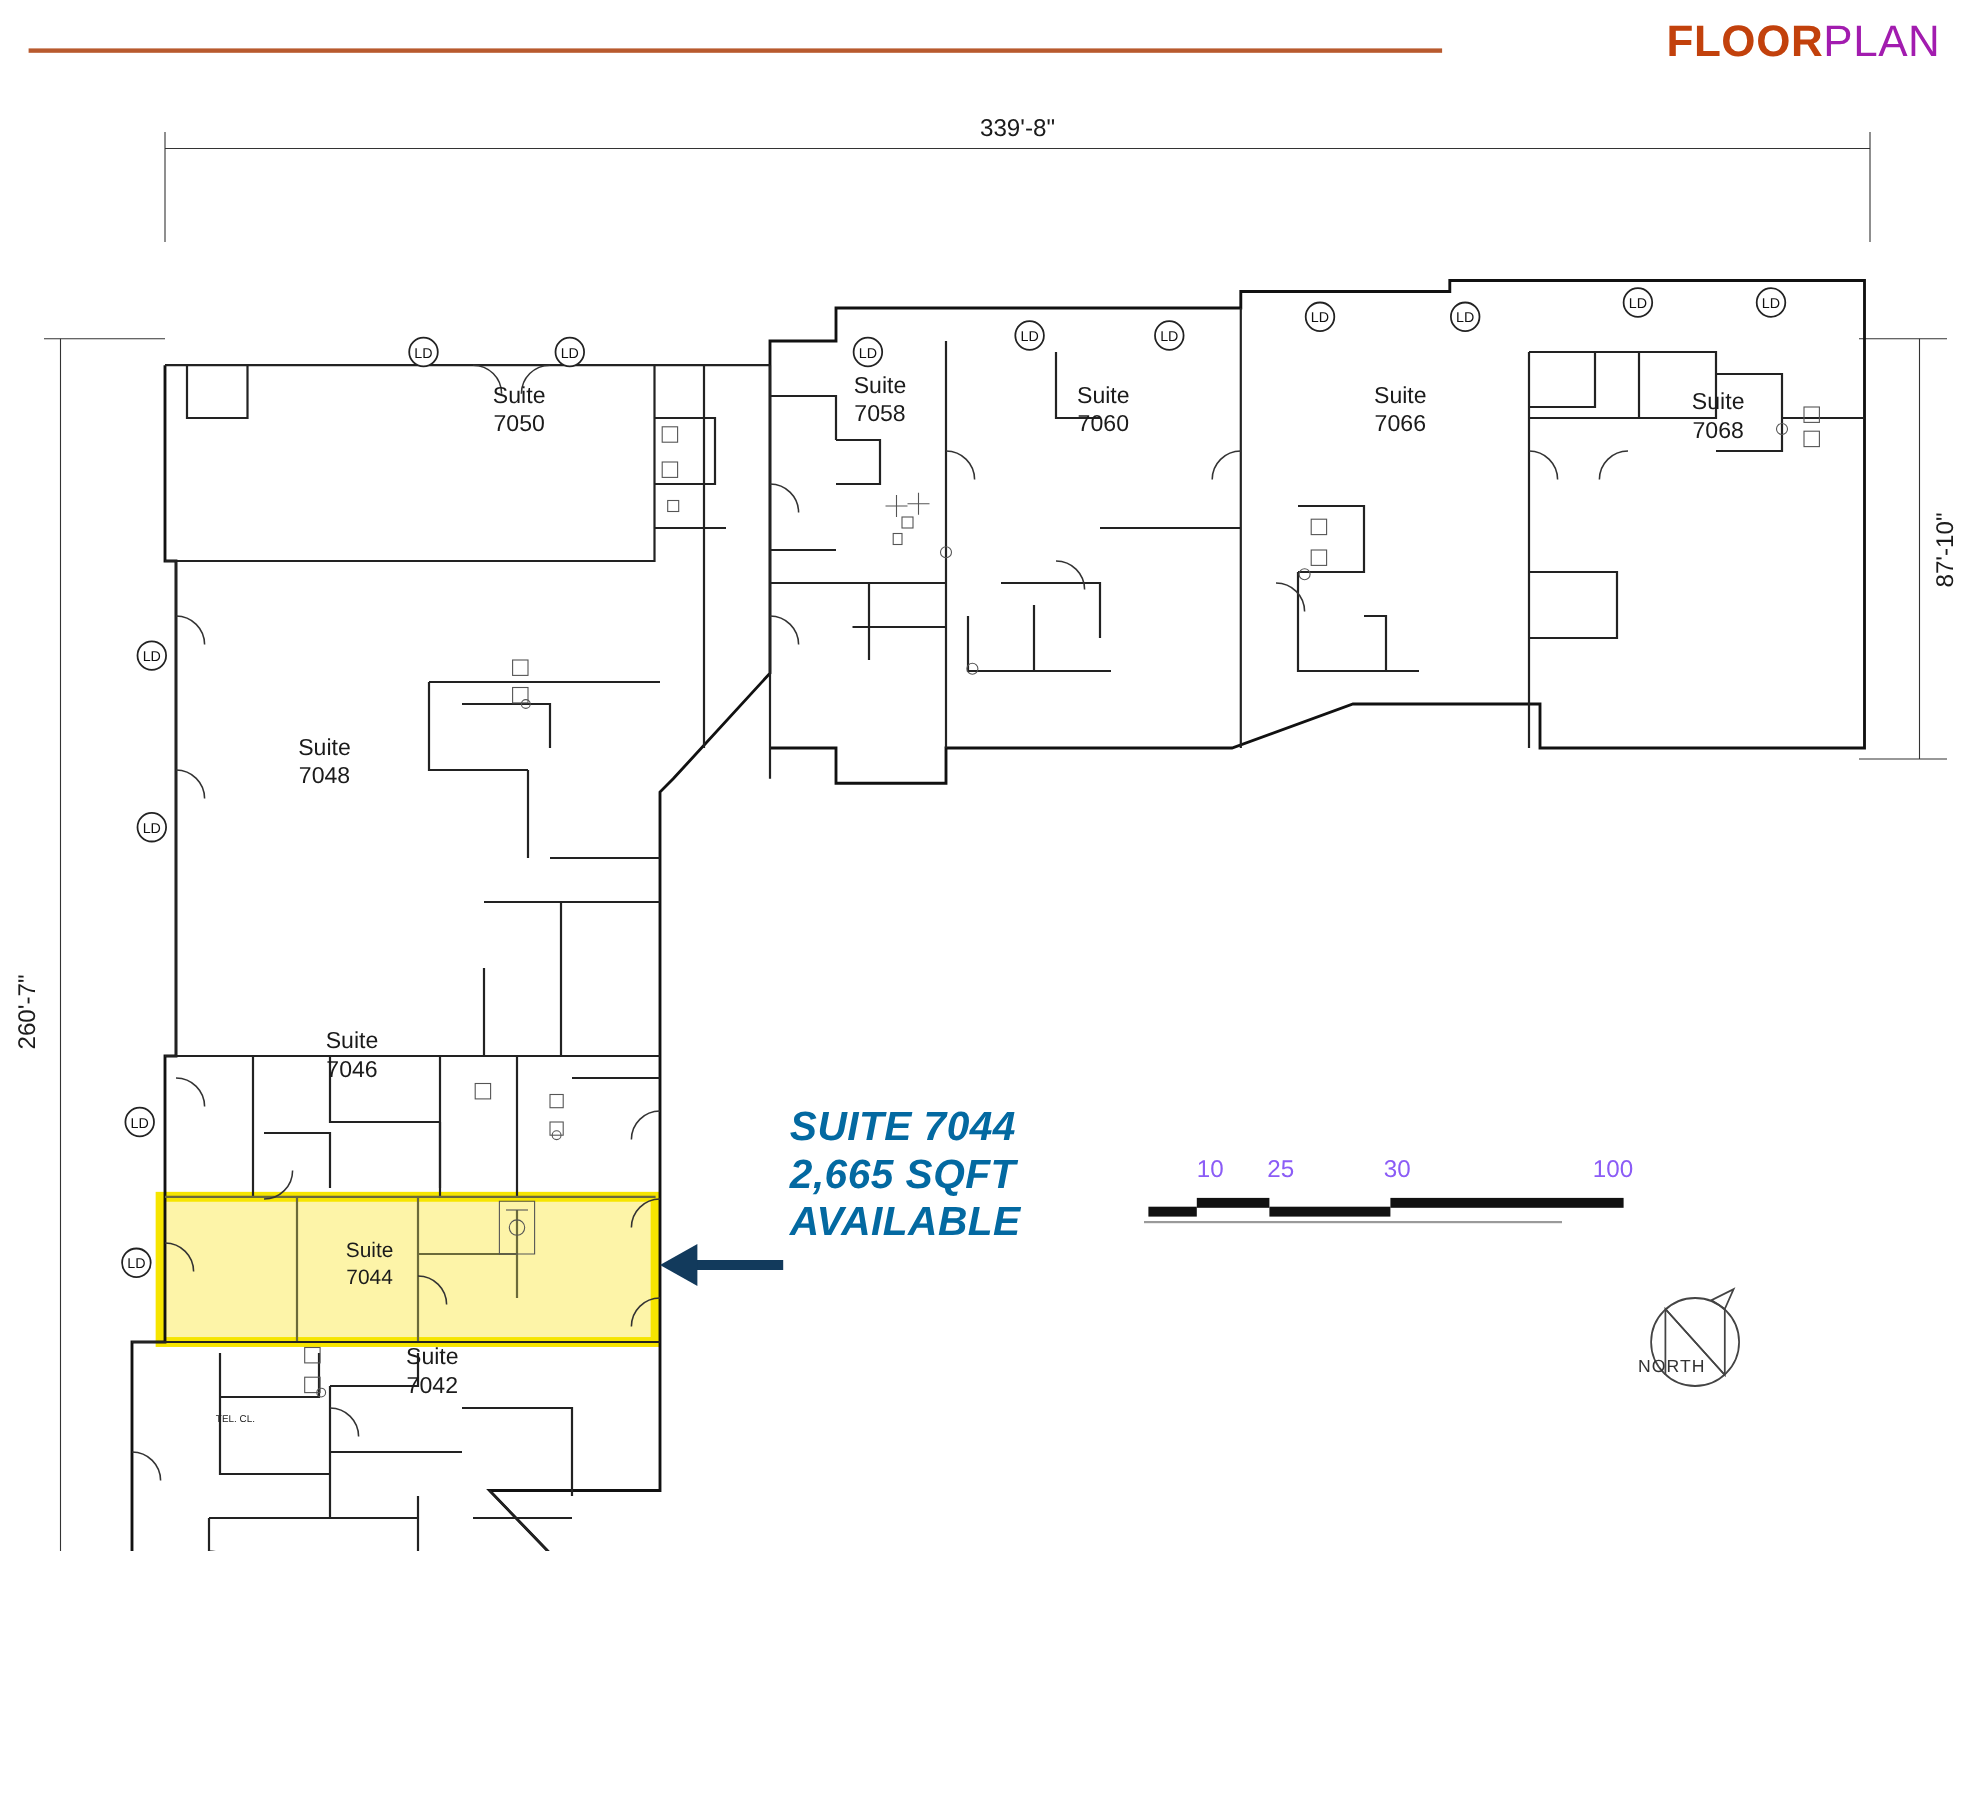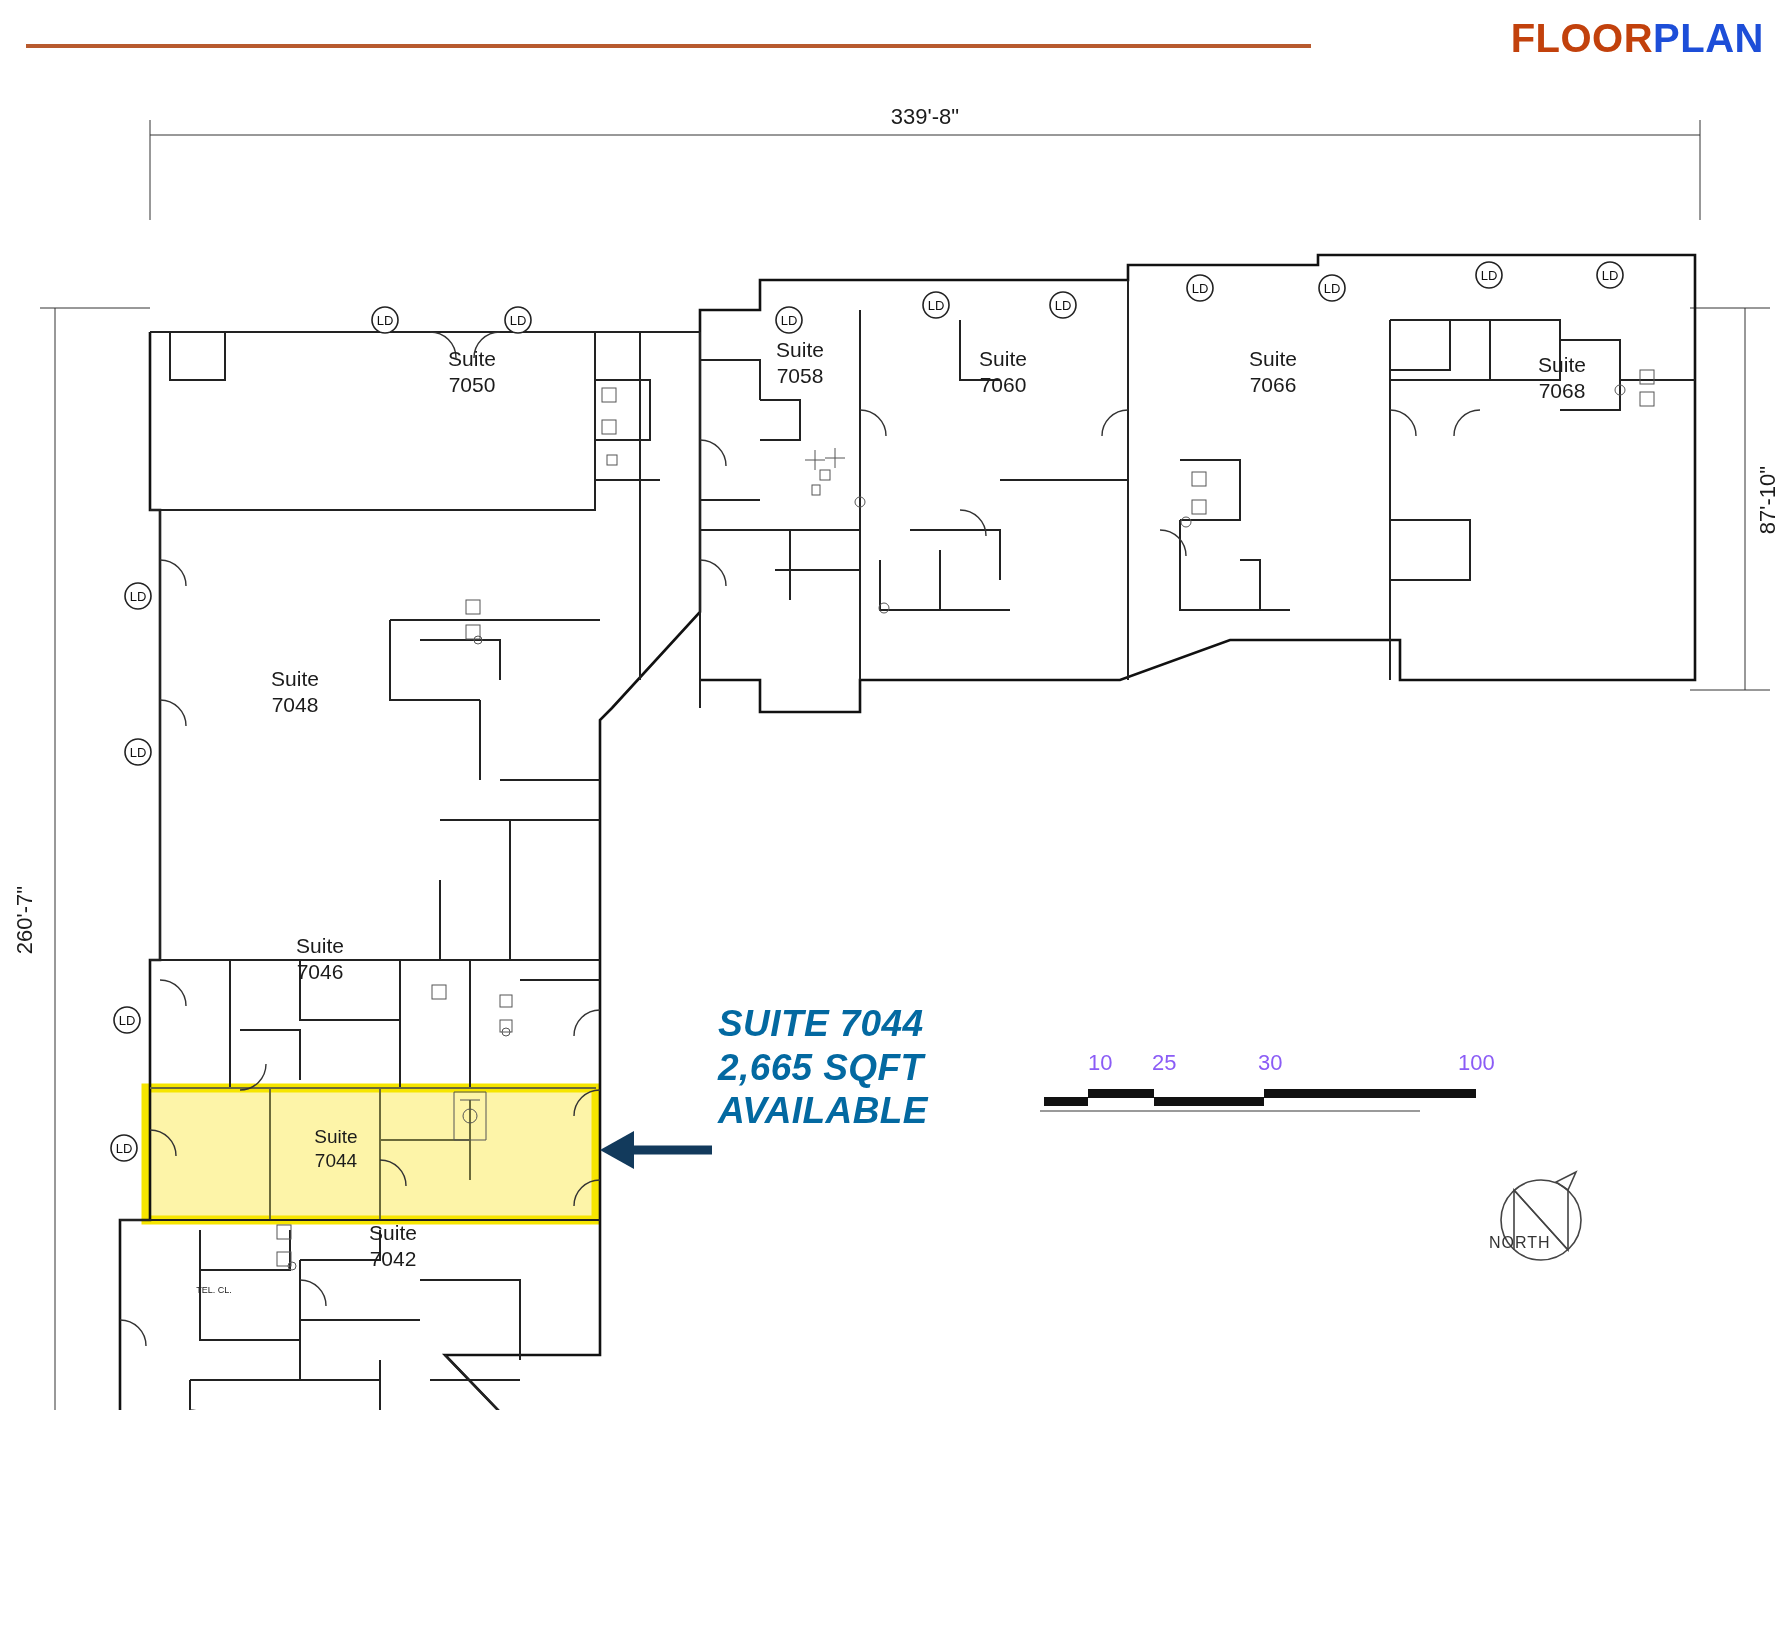--- a/index.html
+++ b/index.html
@@ -7,21 +7,21 @@
   body{width:1792px;height:1630px;position:relative;overflow:hidden;
        font-family:"Liberation Sans","DejaVu Sans",sans-serif;color:#1b1b1b;}
 
   
   #header{position:absolute;left:0;top:0;width:1792px;height:92px;}
   #header-rule{position:absolute;left:26px;top:44px;width:1285px;height:4px;
        background:#b85a2e;}
   #header-title{position:absolute;right:28px;top:18px;line-height:1;
        font-size:40px;letter-spacing:0.5px;white-space:nowrap;}
   #header-title .strong{font-weight:bold;color:#c2410c;}
-  #header-title .light{font-weight:700;color:#1d4ed8;}
+  #header-title .light{font-weight:400;color:#a21caf;}
 
   
   #plan-wrap{position:absolute;left:0;top:80px;width:1792px;height:1330px;}
   #plan-svg{display:block;}
 
   
   #callout{position:absolute;left:718px;top:1002px;width:260px;}
   #callout .cl{
       font-weight:bold;font-size:37px;line-height:1.18;letter-spacing:0.4px;
       color:#0369a1;white-space:nowrap;font-style:italic;}
@@ -354,21 +354,21 @@
   <div class="cl">2,665 SQFT</div>
   <div class="cl">AVAILABLE</div>
 </div>
 
 <div id="legend">
 
   <div class="scale-nums">
     <span style="left:48px">10</span>
     <span style="left:112px">25</span>
     <span style="left:218px">30</span>
-    <span style="left:418px">100</span>
+    <span style="left:408px">100</span>
   </div>
 
   <div class="scale-bar">
     <i style="left:4px;top:11px;width:44px;height:9px"></i>
     <i style="left:48px;top:3px;width:66px;height:9px"></i>
     <i style="left:114px;top:11px;width:110px;height:9px"></i>
     <i style="left:224px;top:3px;width:212px;height:9px"></i>
   </div>
 
   <div id="legend-divider"></div>

